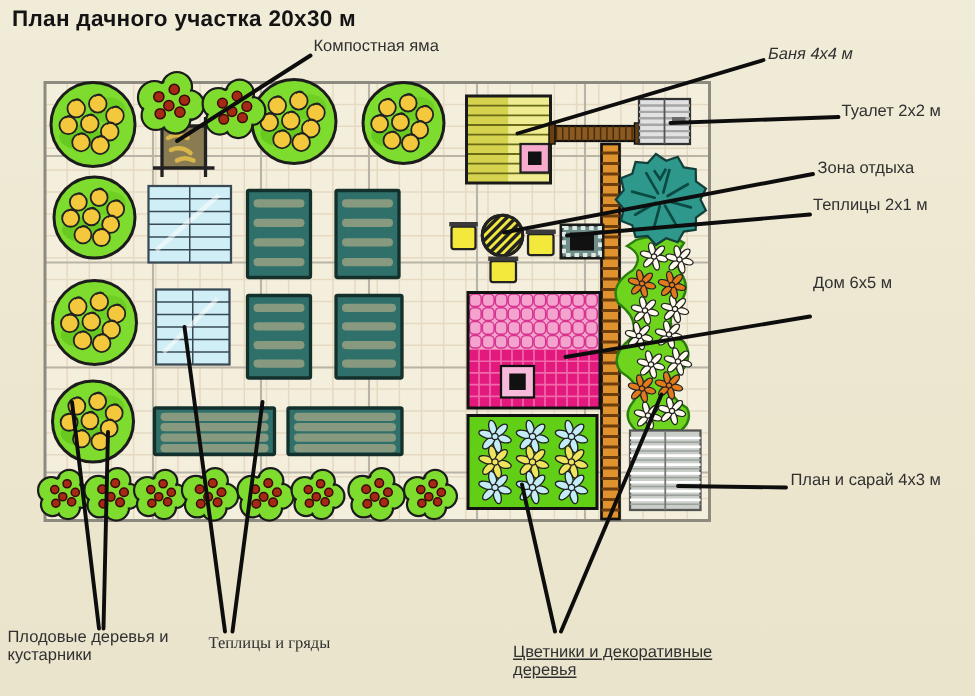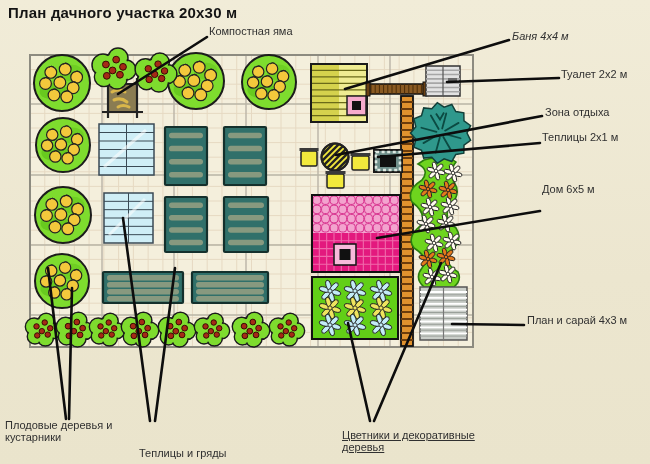--- a/index.html
+++ b/index.html
@@ -906,16 +906,16 @@
     </svg>
   <div id="labels">
       <div class="ann-label" style="left: 209px; top: 26px; width: 110px;">Компостная яма</div>
       <div class="ann-label" style="left: 512px; top: 31px; width: 90px; font-style: italic;">Баня 4х4 м</div>
       <div class="ann-label" style="left: 561px; top: 69px; width: 90px;">Туалет 2х2 м</div>
       <div class="ann-label" style="left: 545px; top: 107px; width: 90px;">Зона отдыха</div>
       <div class="ann-label" style="left: 542px; top: 132px; width: 95px;">Теплицы 2х1 м</div>
       <div class="ann-label" style="left: 542px; top: 184px; width: 80px;">Дом 6х5 м</div>
       <div class="ann-label" style="left: 527px; top: 315px; width: 120px;">План и сарай 4х3 м</div>
       <div class="ann-label" style="left: 5px; top: 420px; width: 140px;">Плодовые деревья и кустарники</div>
-      <div class="ann-label" style="left: 139px; top: 448px; width: 110px;">Теплицы и гряды</div>
+      <div class="ann-label" style="left: 139px; top: 424px; width: 110px; font-family: Liberation Serif, serif;">Теплицы и гряды</div>
       <div class="ann-label" style="left: 342px; top: 430px; width: 170px; text-decoration: underline;">Цветники и декоративные деревья</div>
     </div>
 </div>
 
 </body></html>

